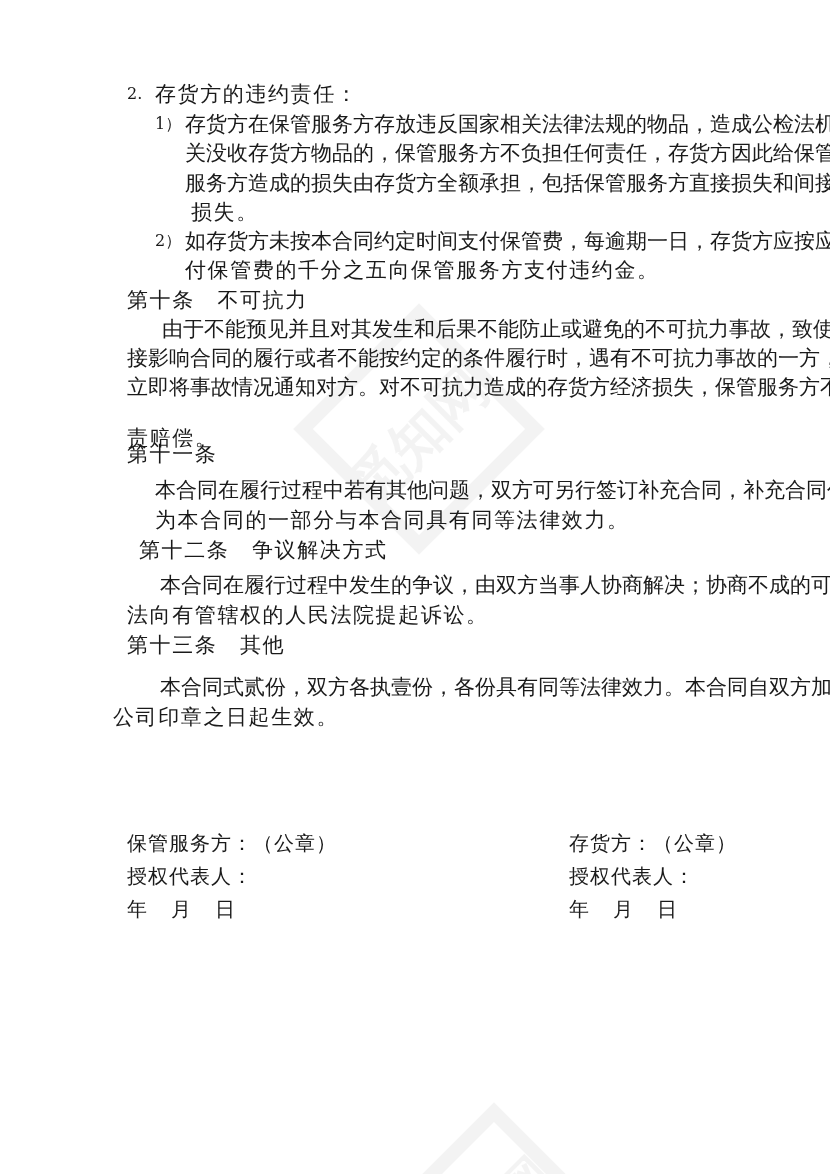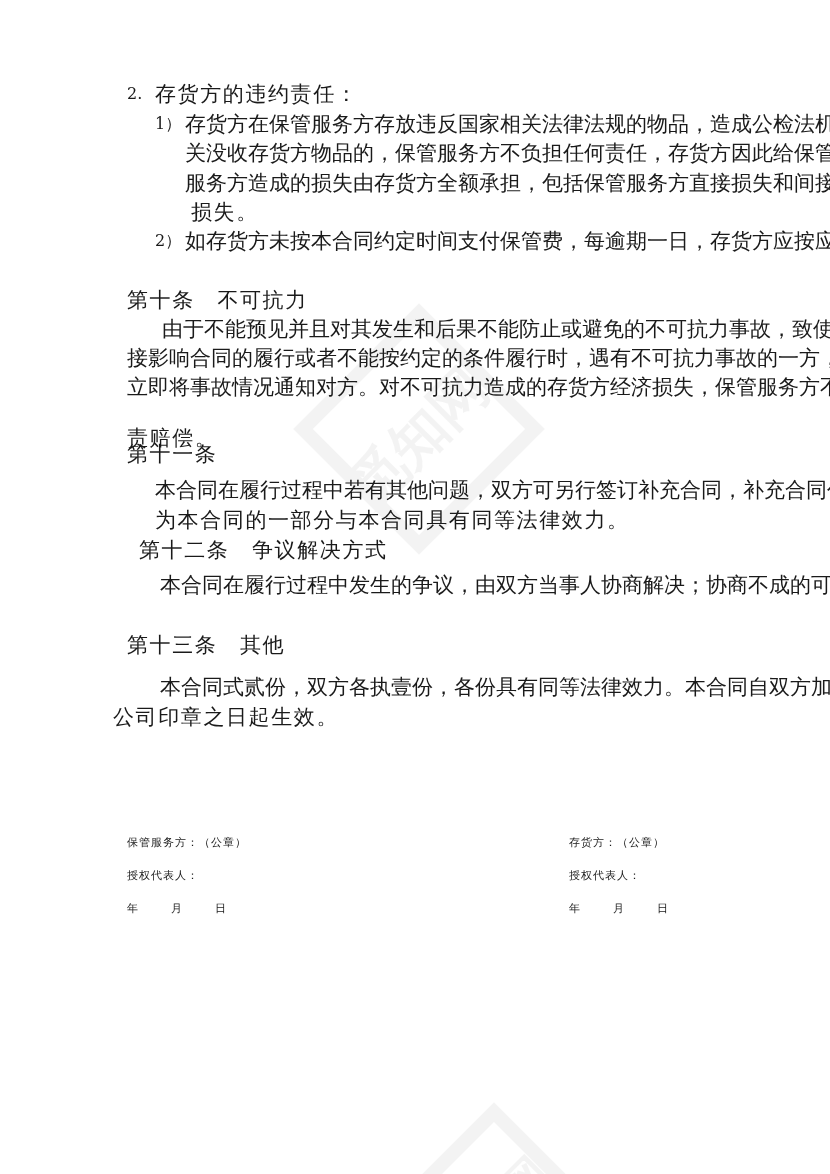--- a/index.html
+++ b/index.html
@@ -53,21 +53,21 @@
       letter-spacing: 0;
     }
     .num {
       position: absolute;
       font-size: 16px;
       line-height: 20px;
       white-space: nowrap;
     }
     .sig-row {
       position: absolute;
-      font-size: 11px;
+      font-size: 20px;
       line-height: 20px;
       white-space: nowrap;
       letter-spacing: 1px;
     }
     .date-part {
       display: inline-block;
       width: 44px;
     }
   </style>
 </head>
@@ -216,20 +216,21 @@
       <span>一</span>
       <span>日</span>
       <span>，</span>
       <span>存</span>
       <span>货</span>
       <span>方</span>
       <span>应</span>
       <span>按</span>
       <span>应</span>
     </div>
+  <div class="line" style="left:185px; top:260px;">付保管费的千分之五向保管服务方支付违约金。</div>
 
   <div class="line" style="left:127px; top:290px;">第十条　不可抗力</div>
   <div class="line justify" style="left:162px; top:348px; width:548px; top:319px;">
       <span>由</span>
       <span>于</span>
       <span>不</span>
       <span>能</span>
       <span>预</span>
       <span>见</span>
       <span>并</span>
@@ -403,20 +404,21 @@
       <span>决</span>
       <span>；</span>
       <span>协</span>
       <span>商</span>
       <span>不</span>
       <span>成</span>
       <span>的</span>
       <span>可</span>
       <span>依</span>
     </div>
+  <div class="line" style="left:127px; top:605px;">法向有管辖权的人民法院提起诉讼。</div>
 
   <div class="line" style="left:127px; top:637px;font-family:Liberation Mono, monospace;">第十三条　其他</div>
   <div class="line justify" style="left:160px; top:677px; width:550px;">
       <span>本</span>
       <span>合</span>
       <span>同</span>
       <span>式</span>
       <span>贰</span>
       <span>份</span>
       <span>，</span>

